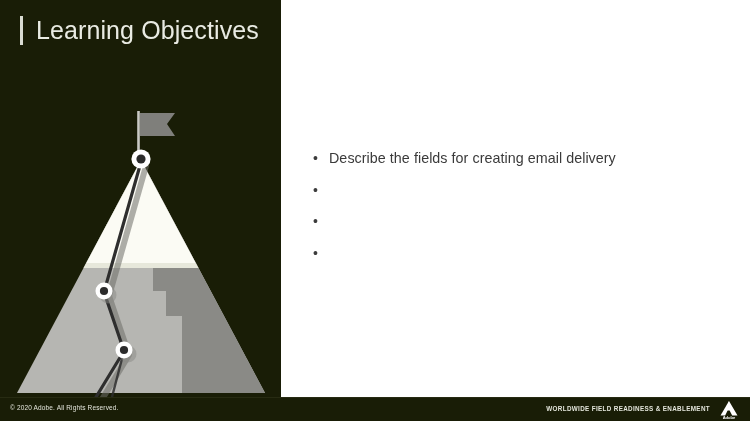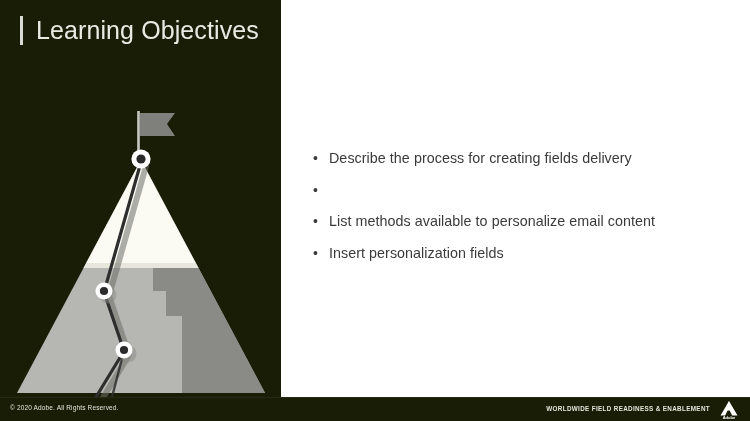--- a/index.html
+++ b/index.html
@@ -206,35 +206,33 @@
       <div class="title-accent"></div>
       <div class="title-text">Learning Objectives</div>
     </div>
   </div>
 
   <div class="content">
     <ul class="bullet-list">
 
       <li class="bullet-item">
         <span class="bullet-dot">•</span>
-        <span class="bullet-text">Describe the process for creating fields delivery</span>
-      </li>
-
-      <li class="bullet-item">
-        <span class="bullet-dot">•</span>
-      </li>
-
-      <li class="bullet-item">
-        <span class="bullet-dot">•</span>
-        <span class="bullet-text">List methods available to personalize email content</span>
-      </li>
-
-      <li class="bullet-item">
-        <span class="bullet-dot">•</span>
-        <span class="bullet-text">Insert personalization fields</span>
+        <span class="bullet-text">Describe the fields for creating email delivery</span>
+      </li>
+
+      <li class="bullet-item">
+        <span class="bullet-dot">•</span>
+      </li>
+
+      <li class="bullet-item">
+        <span class="bullet-dot">•</span>
+      </li>
+
+      <li class="bullet-item">
+        <span class="bullet-dot">•</span>
       </li>
 
     </ul>
   </div>
 
   <div class="footer">
     <div class="footer-sep"></div>
     <div class="footer-left">© 2020 Adobe. All Rights Reserved.</div>
     <div class="footer-right">WORLDWIDE FIELD READINESS &amp; ENABLEMENT</div>
     <svg class="footer-logo" viewBox="0 0 26 21" aria-hidden="true">

